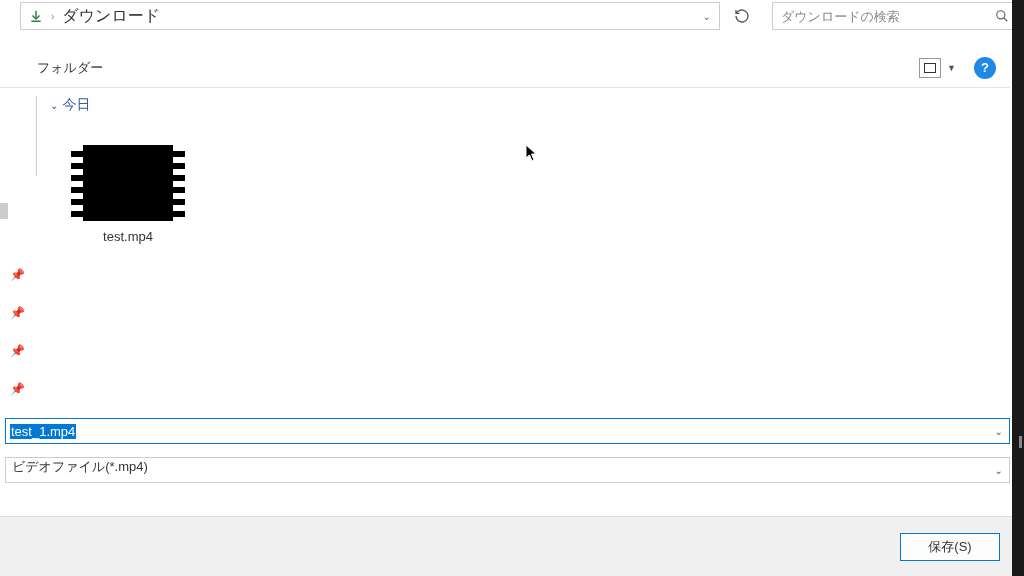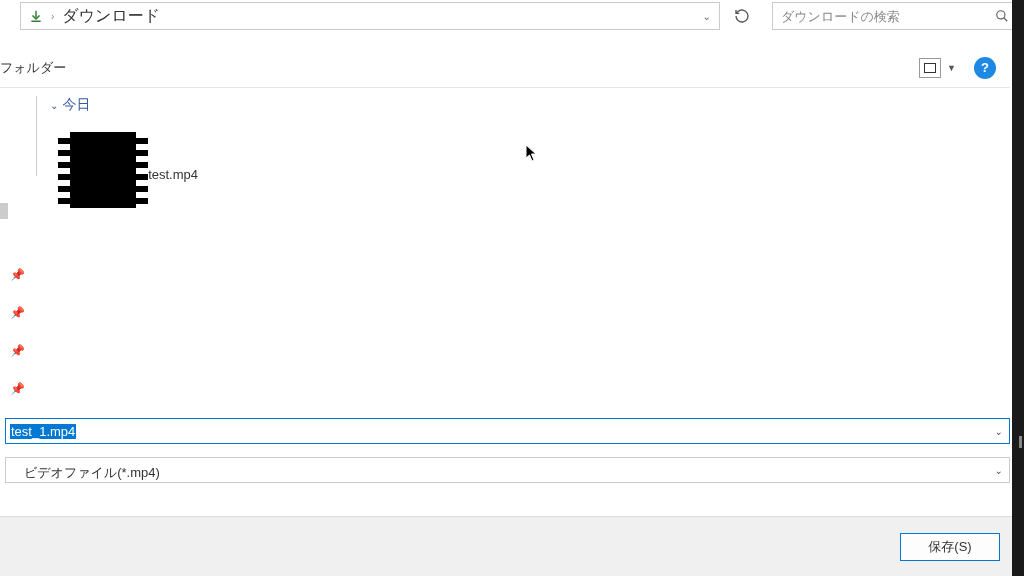--- a/index.html
+++ b/index.html
@@ -14,54 +14,54 @@
 .addr-box .spacer { flex: 1; }
 .addr-box .chev { color: #666; font-size: 10px; }
 .refresh { width: 24px; height: 24px; display: flex; align-items: center; justify-content: center; color: #555; cursor: pointer; margin-left: 2px; }
 .search-box { flex: 1; height: 28px; border: 1px solid #ccc; display: flex; align-items: center; padding: 0 8px; background: #fff; margin-left: 10px; }
 .search-box input { flex: 1; border: none; outline: none; font-size: 13px; color: #333; }
 .search-box input::placeholder { color: #888; }
 .search-box .mag { color: #666; }
 
 
 .toolbar { position: absolute; top: 48px; left: 0; right: 14px; height: 40px; display: flex; align-items: center; padding: 0 14px 0 0; border-bottom: 1px solid #e5e5e5; }
-.toolbar-left { font-size: 13px; color: #333; padding-left: 0; }
+.toolbar-left { font-size: 13px; color: #333; padding-left: 0; margin-left: 37px; }
 .toolbar-spacer { flex: 1; }
 .view-btn { width: 22px; height: 20px; border: 1px solid #999; display: inline-flex; align-items: center; justify-content: center; margin-right: 2px; cursor: pointer; }
 .view-btn .inner { width: 12px; height: 10px; border: 1.5px solid #333; }
 .drop-carret { font-size: 9px; color: #555; margin-left: 4px; margin-right: 18px; cursor: pointer; }
 .help-btn { width: 22px; height: 22px; border-radius: 50%; background: #1e88e5; color: #fff; display: flex; align-items: center; justify-content: center; font-size: 13px; font-weight: bold; cursor: pointer; }
 
 
 .sidebar { position: absolute; left: 0; top: 88px; width: 30px; bottom: 180px; background: #fff; }
 .sidebar-strip { position: absolute; left: 0; top: 115px; width: 8px; height: 16px; background: #ccc; }
 .pin { position: absolute; left: 10px; color: #888; font-size: 12px; }
 .pin1 { top: 180px; } .pin2 { top: 218px; } .pin3 { top: 256px; } .pin4 { top: 294px; }
 .sidebar-line { position: absolute; left: 36px; top: 96px; width: 1px; height: 80px; background: #ccc; }
 
 
 .content { position: absolute; left: 50px; top: 92px; right: 14px; bottom: 180px; overflow: auto; }
 .group-hdr { display: flex; align-items: center; gap: 4px; font-size: 14px; color: #355a9e; padding: 4px 0 18px 0; cursor: pointer; }
 .group-hdr .chev { font-size: 10px; color: #355a9e; }
-.file-item { width: 140px; display: flex; flex-direction: row; align-items: center; cursor: pointer; margin-left: 8px; }
+.file-item { width: 140px; display: flex; flex-direction: column; align-items: center; cursor: pointer; margin-left: 8px; margin-top: 13px; }
 .thumb { width: 114px; height: 76px; background: #000; position: relative; }
 .thumb::before, .thumb::after { content: ""; position: absolute; top: 0; bottom: 0; width: 12px; background: repeating-linear-gradient(to bottom, #fff 0, #fff 6px, #000 6px, #000 12px); }
 .thumb::before { left: 0; }
 .thumb::after { right: 0; }
 .file-label { font-size: 13px; color: #333; margin-top: 8px; text-align: center; }
 
 
 .cursor { position: absolute; left: 525px; top: 144px; pointer-events: none; }
 
 
 .bottom { position: absolute; left: 5px; right: 14px; top: 418px; }
 .filename-box { width: 100%; height: 26px; border: 1px solid #0078d4; display: flex; align-items: center; padding: 0 26px 0 4px; background: #fff; position: relative; margin-bottom: 13px; }
 .filename-sel { background: #0078d4; color: #fff; font-size: 13px; padding: 0 1px; }
 .dropdown-arrow { position: absolute; right: 6px; top: 50%; transform: translateY(-50%); font-size: 10px; color: #555; cursor: pointer; }
-.filetype-box { width: 100%; height: 26px; border: 1px solid #ccc; display: flex; align-items: flex-end; padding: 0 26px 0 18px; background: #fff; position: relative; font-size: 13px; color: #333; cursor: pointer; }
+.filetype-box { width: 100%; height: 26px; border: 1px solid #ccc; display: flex; align-items: flex-start; padding: 0 26px 0 6px; background: #fff; position: relative; font-size: 13px; color: #333; cursor: pointer; }
 
 
 .btnbar { position: absolute; left: 0; right: 0; bottom: 0; height: 60px; background: #f0f0f0; border-top: 1px solid #ddd; display: flex; align-items: center; justify-content: flex-end; padding-right: 24px; gap: 24px; }
 .btn { min-width: 100px; height: 28px; border: 1px solid #adadad; background: #fdfdfd; font-size: 13px; color: #333; cursor: pointer; display: flex; align-items: center; justify-content: center; padding: 0 16px; }
 .btn.primary { border: 1px solid #0078d4; }
 
 
 .right-strip { position: absolute; right: 0; top: 0; width: 12px; height: 100%; background: #1a1a1a; }
 .right-strip .dot { position: absolute; right: 2px; top: 436px; width: 3px; height: 12px; background: #888; }
 

